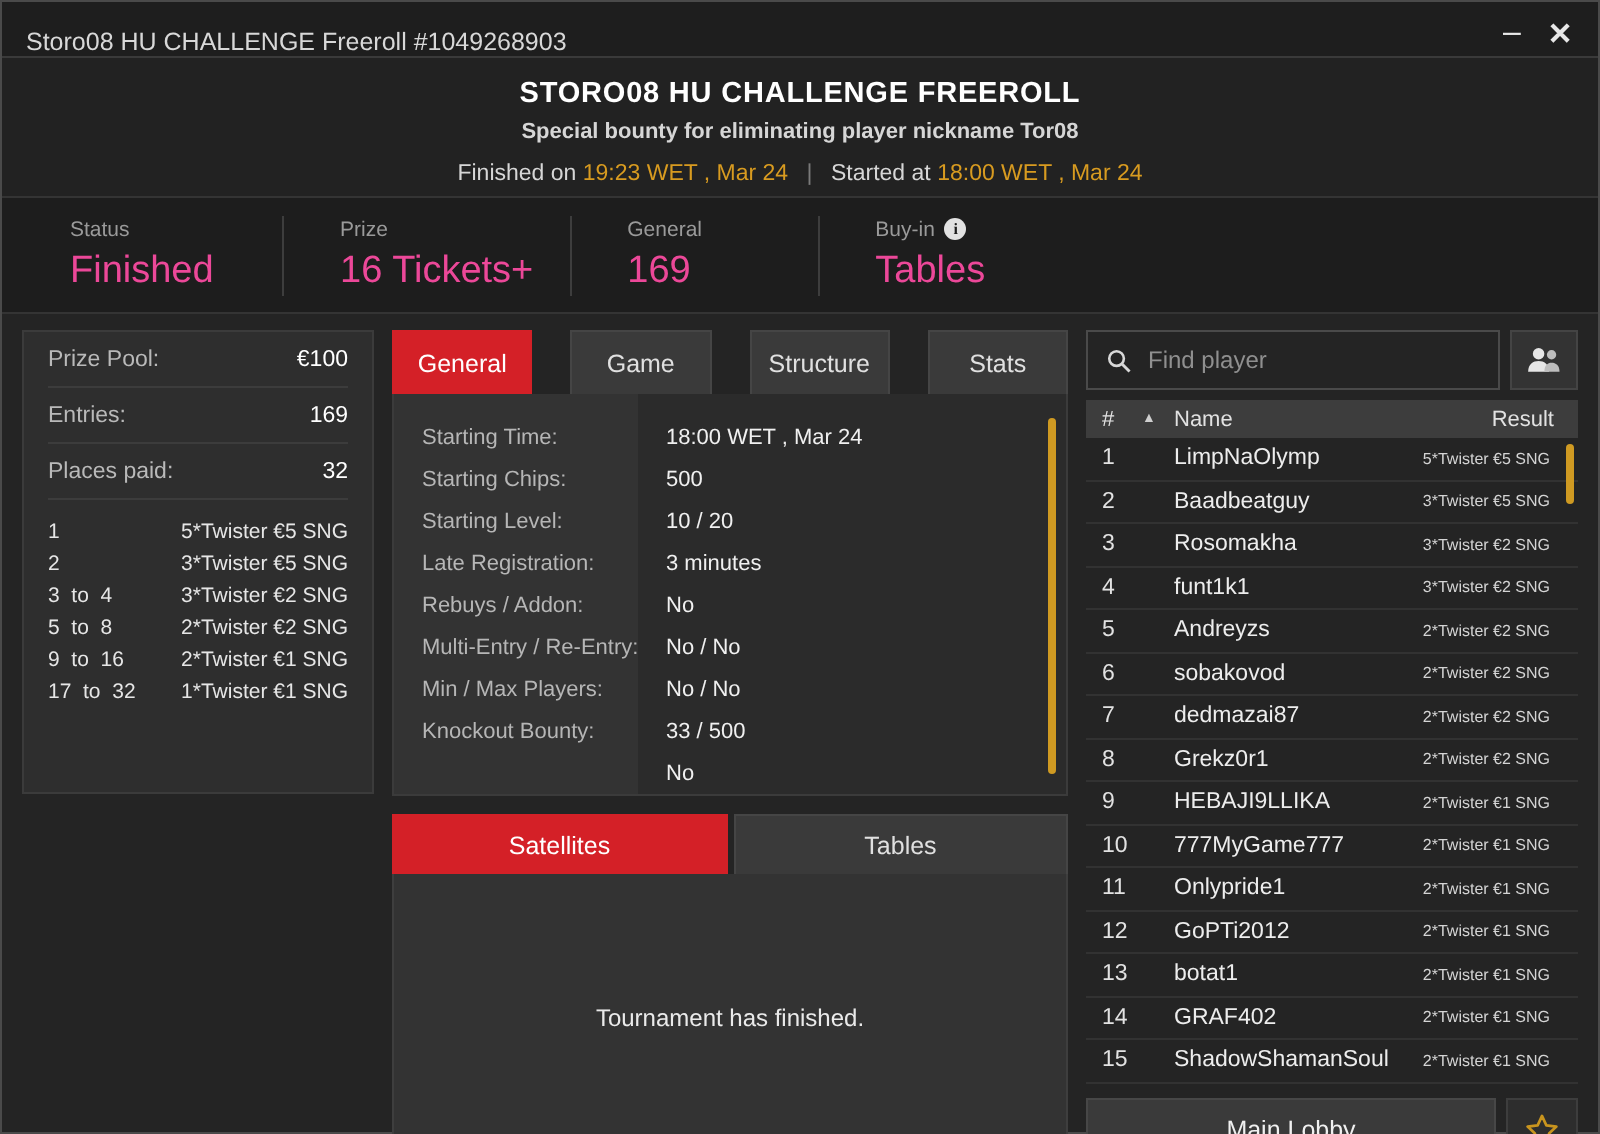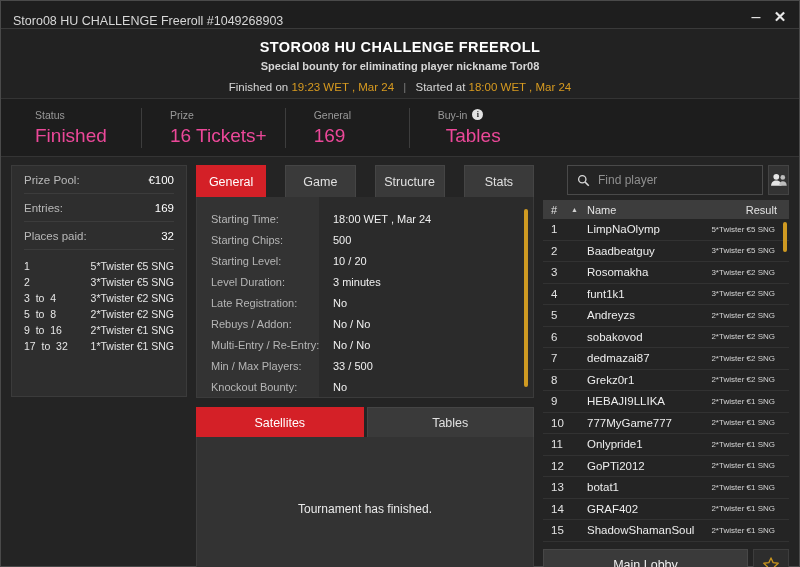--- a/index.html
+++ b/index.html
@@ -65,21 +65,21 @@
   .stat {
     padding: 0 18px 0 28px;
     min-width: 110px;
     border-left: 1px solid #3d3d3d;
     height: 40px;
     display: flex; flex-direction: column; justify-content: center;
   }
   .stat:first-child { border-left: none; padding-left: 34px; min-width: 140px; }
   .stat.prize { min-width: 118px; }
   .stat.entries { min-width: 112px; }
-  .stat.buyin { margin-left: 12px; text-align: right; }
+  .stat.buyin { margin-left: 12px; }
   .stat-label {
     font-size: 10.5px; color: #9a9a9a; margin-bottom: 4px;
     display: flex; align-items: center; gap: 5px;
   }
   .stat-value { font-size: 19px; color: #ec4899; font-weight: normal; }
   .info-icon {
     width: 11px; height: 11px; border-radius: 50%;
     background: #e2e2e2; color: #1d1d1d;
     font-size: 8px; font-weight: bold;
     display: inline-flex; align-items: center; justify-content: center;
@@ -146,21 +146,21 @@
     font-size: 12.5px; cursor: pointer; border: 1px solid #454545; border-bottom: none;
   }
   .subtab.active { background: #d42027; color: #fff; border-color: #d42027; }
   .subpanel {
     flex: 1; background: #333; border: 1px solid #3e3e3e; border-top: none;
     display: flex; align-items: center; justify-content: center;
     color: #eaeaea; font-size: 12px;
   }
 
   
-  .searchrow { display: flex; gap: 5px; height: 30px; margin-left: 24px; }
+  .searchrow { display: flex; gap: 5px; height: 30px; }
   .searchbox {
     flex: 1; background: #242424; border: 1px solid #4a4a4a;
     display: flex; align-items: center; padding: 0 9px; gap: 8px;
   }
   .searchbox input {
     flex: 1; background: transparent; border: none; outline: none;
     color: #d8d8d8; font-size: 12px; font-family: "Liberation Sans", sans-serif;
   }
   .searchbox input::placeholder { color: #8f8f8f; }
   .people-btn {
@@ -299,21 +299,20 @@
         <div class="tab">Game</div>
         <div class="tab">Structure</div>
         <div class="tab">Stats</div>
       </div>
 
       <div class="detail-panel">
         <div class="detail-labels">
           <div class="dline">Starting Time:</div>
           <div class="dline">Starting Chips:</div>
           <div class="dline">Starting Level:</div>
-          <div class="dline">Level Duration:</div>
           <div class="dline">Late Registration:</div>
           <div class="dline">Rebuys / Addon:</div>
           <div class="dline">Multi-Entry / Re-Entry:</div>
           <div class="dline">Min / Max Players:</div>
           <div class="dline">Knockout Bounty:</div>
         </div>
         <div class="detail-values">
           <div class="dline">18:00 WET , Mar 24</div>
           <div class="dline">500</div>
           <div class="dline">10 / 20</div>

